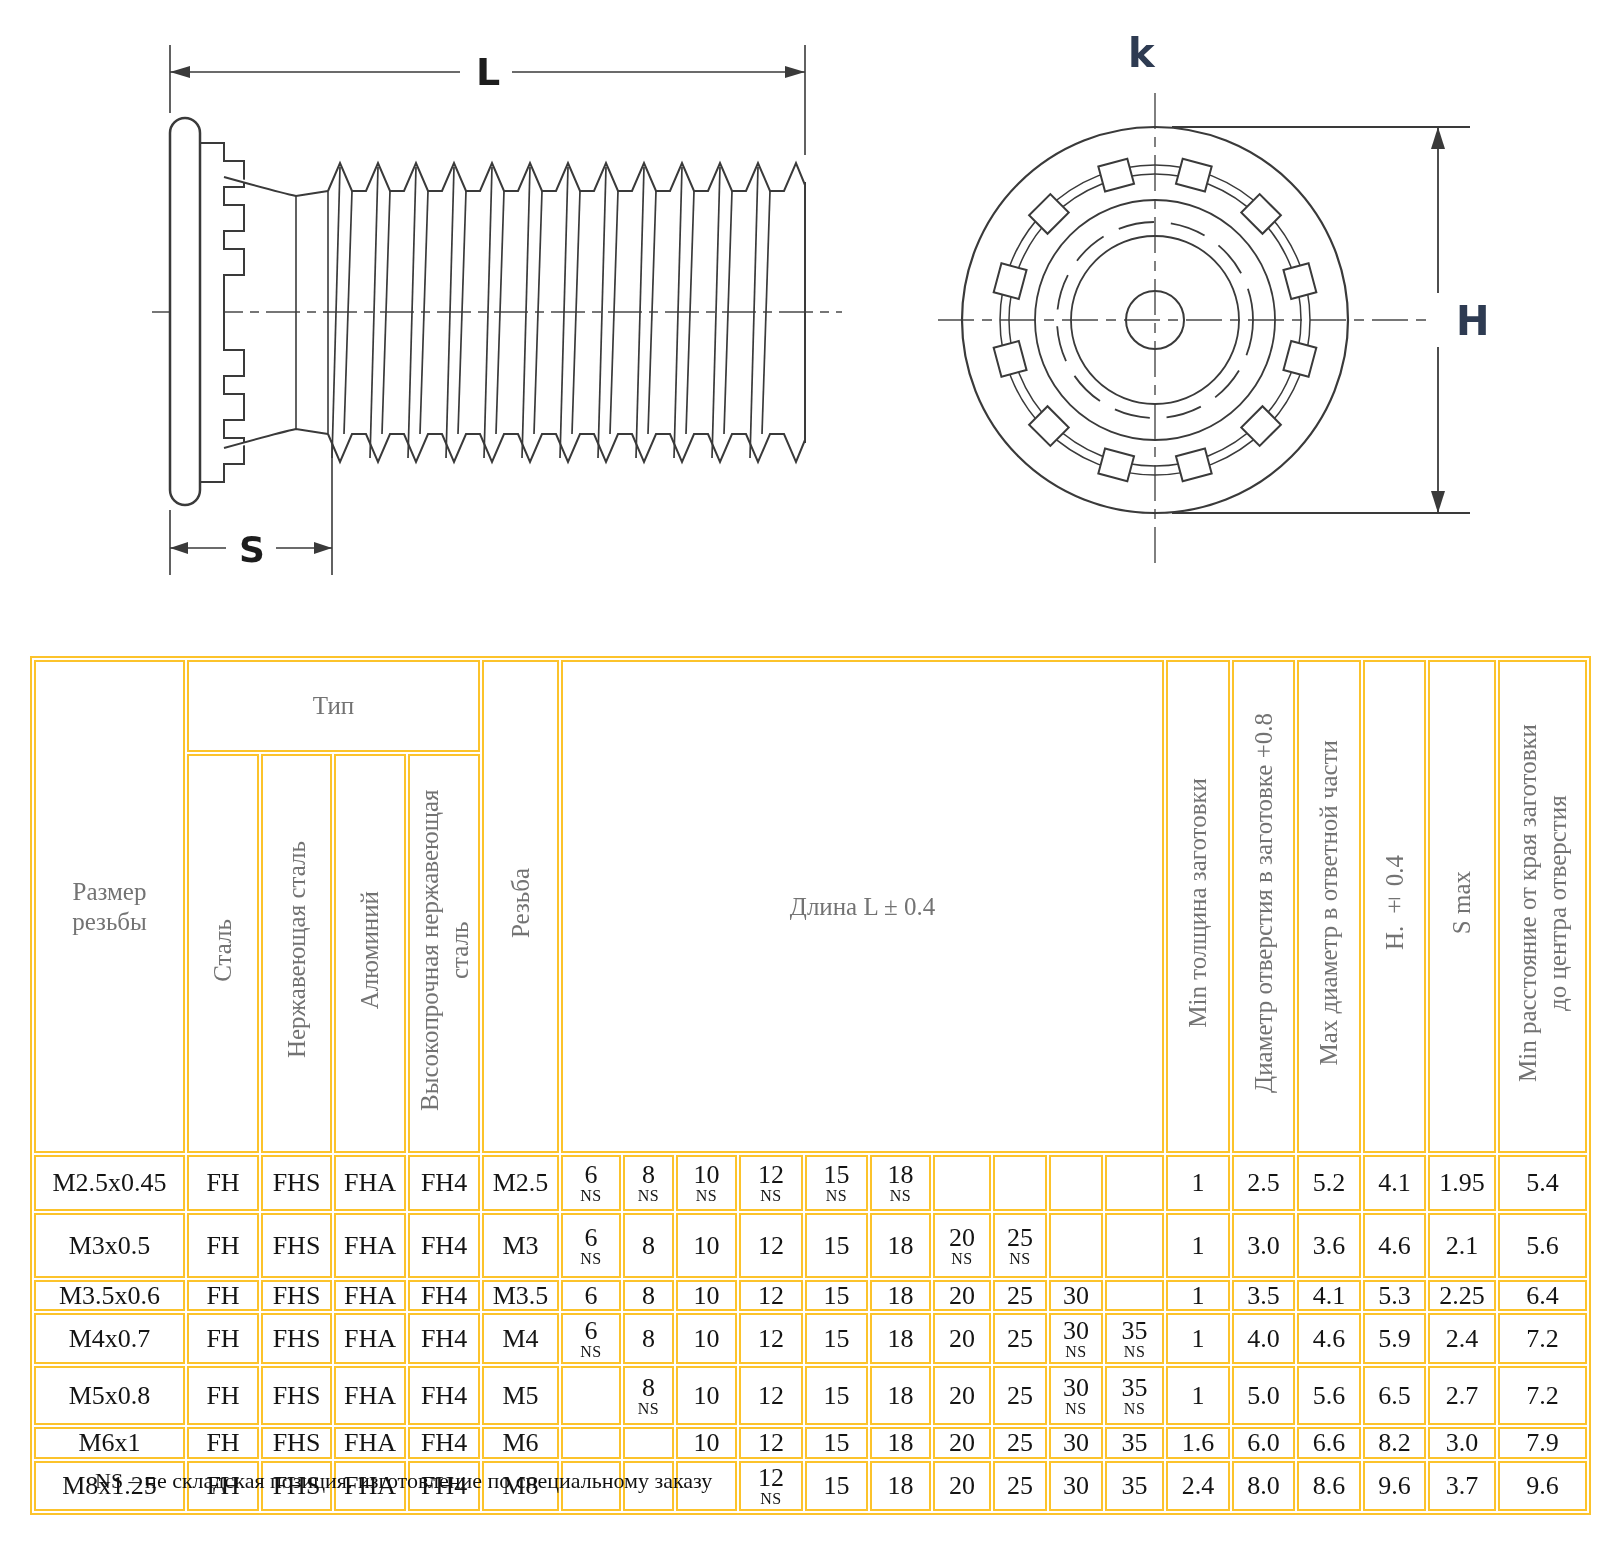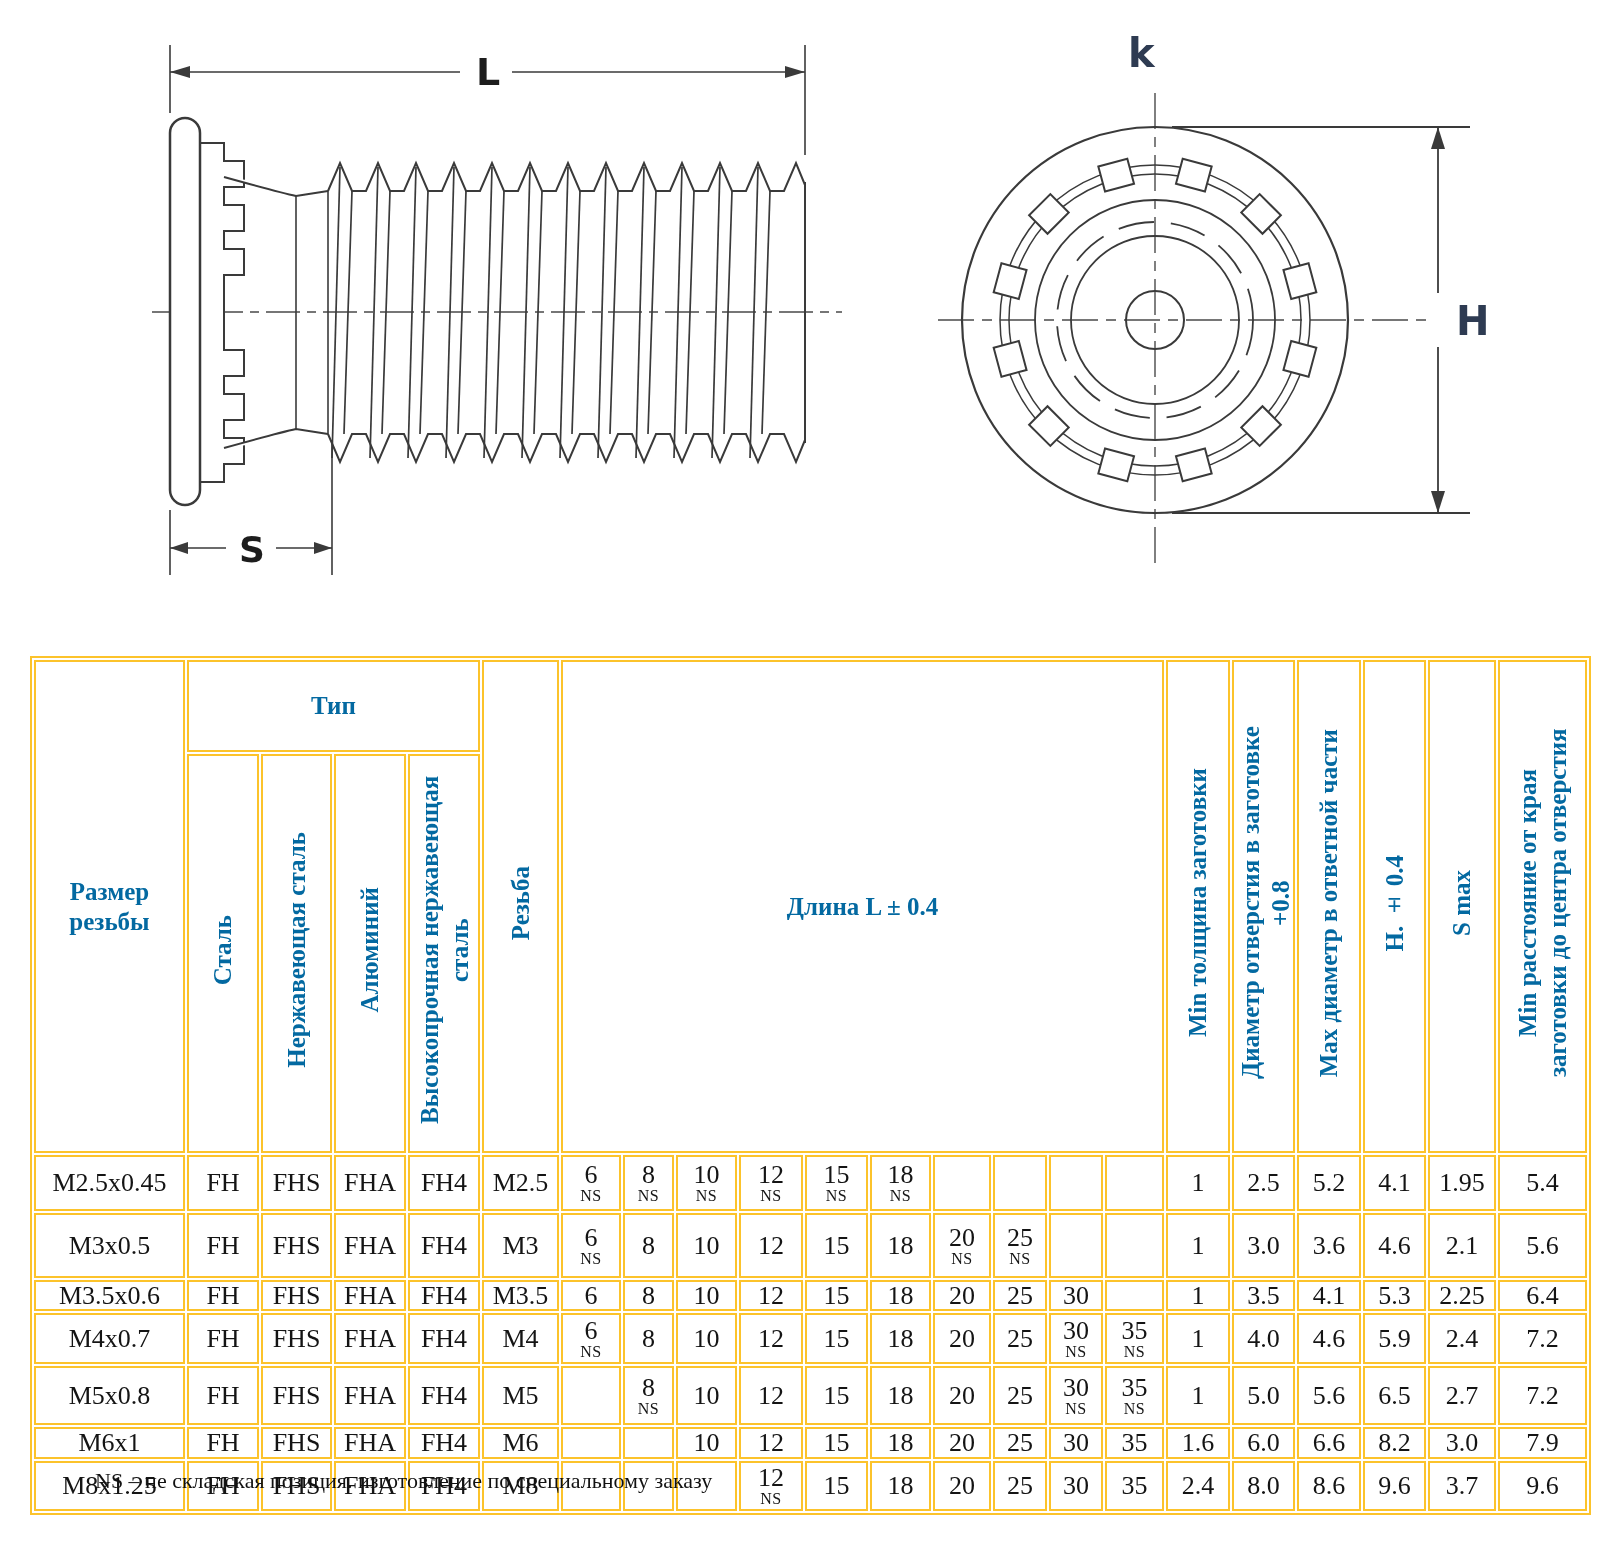--- a/index.html
+++ b/index.html
@@ -9,21 +9,21 @@
 
   
   svg text.dim-sans{font-family:"DejaVu Sans","Liberation Sans",sans-serif;font-weight:bold;}
 
   
   table.spec{position:absolute;left:30px;top:656px;width:1555px;
              border-collapse:separate;border-spacing:2px;background:#ffffff;
              table-layout:fixed;border:2px solid #fcc32b;}
   table.spec th, table.spec td{border:2px solid #fcc32b;background:#ffffff;
              text-align:center;vertical-align:middle;padding:0;overflow:hidden;}
-  table.spec th{color:#0369a1;font-weight:bold;font-size:25px;line-height:1.2;}
+  table.spec th{color:#737373;font-weight:normal;font-size:25px;line-height:1.2;}
   table.spec td{color:#141414;font-size:26px;line-height:1.05;}
   .vert{writing-mode:vertical-rl;transform:rotate(180deg);display:inline-block;
         max-height:380px;line-height:1.18;padding:4px 2px;}
   td .lv{display:block;line-height:1.0;}
   td .ns{display:block;font-size:16px;line-height:1.0;letter-spacing:.5px;}
   .footnote{position:absolute;left:95px;top:1468px;font-size:22px;color:#111;
             font-family:"Liberation Serif","DejaVu Serif",serif;}
 </style>
 </head>
 <body>

